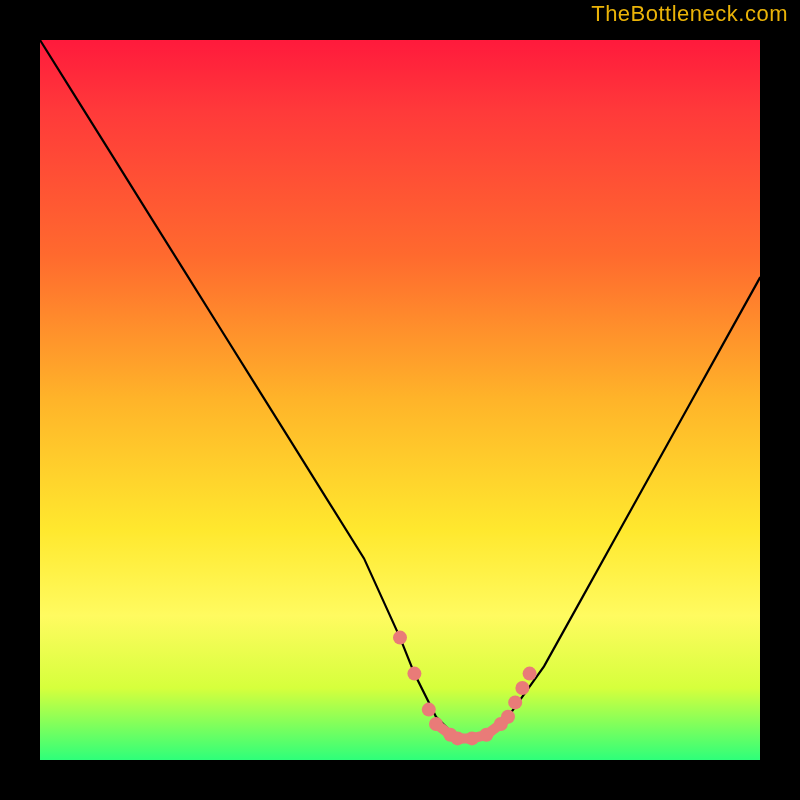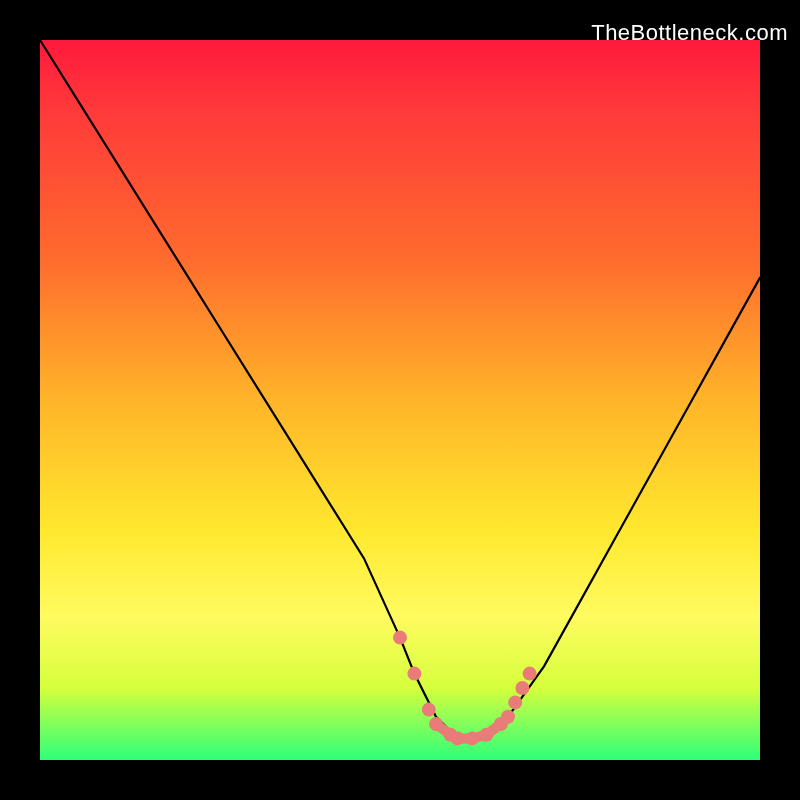--- a/index.html
+++ b/index.html
@@ -31,23 +31,23 @@
       #ff3a3a 10%,
       #ff6a2e 30%,
       #ffb429 50%,
       #ffe82e 68%,
       #fffb60 80%,
       #d6ff3c 90%,
       #2eff7a 100%);
   }
   .watermark {
     position: absolute;
-    top: 20px;
+    top: 1px;
     right: 12px;
-    color: #ffffff;
+    color: #eab308;
     font-size: 22px;
     letter-spacing: 0.5px;
     font-weight: 400;
   }
   svg.curve {
     position: absolute;
     left: 0;
     top: 0;
     width: 720px;
     height: 720px;

